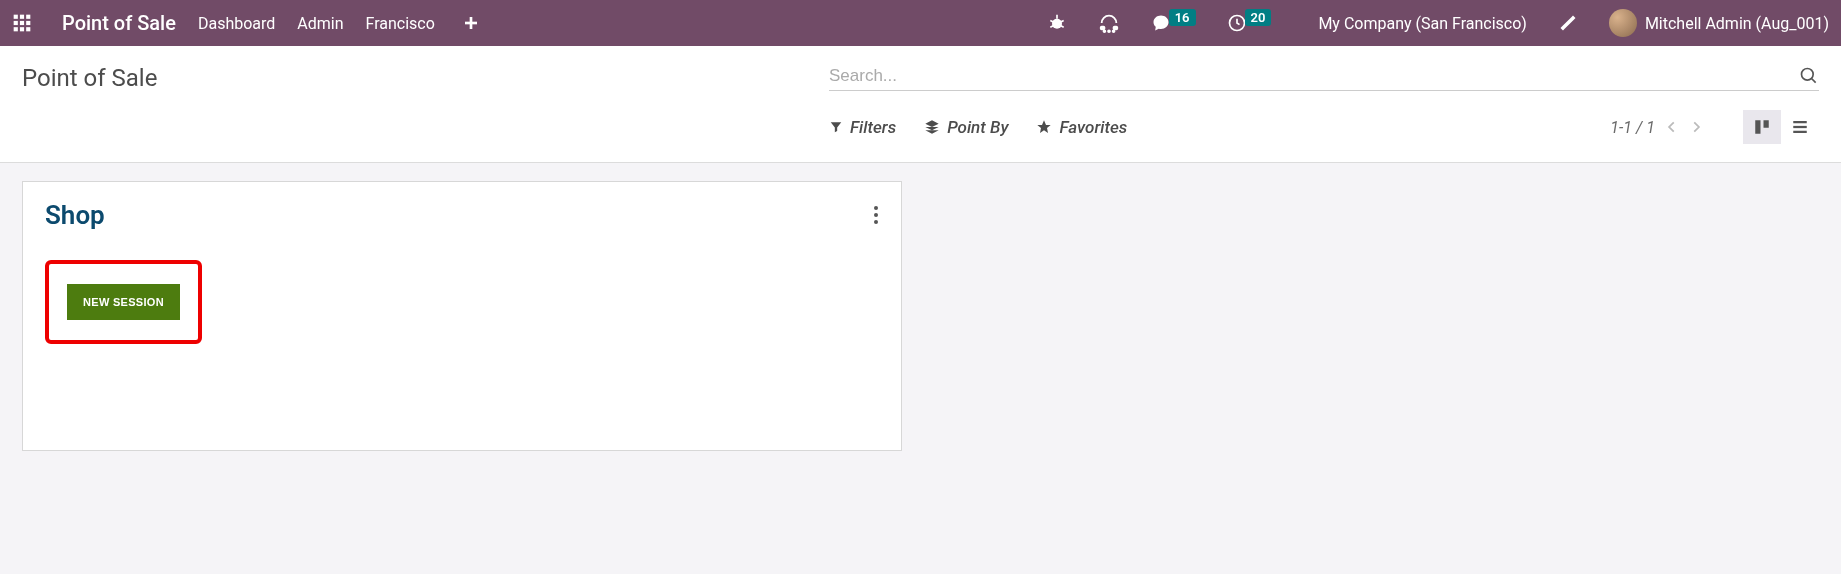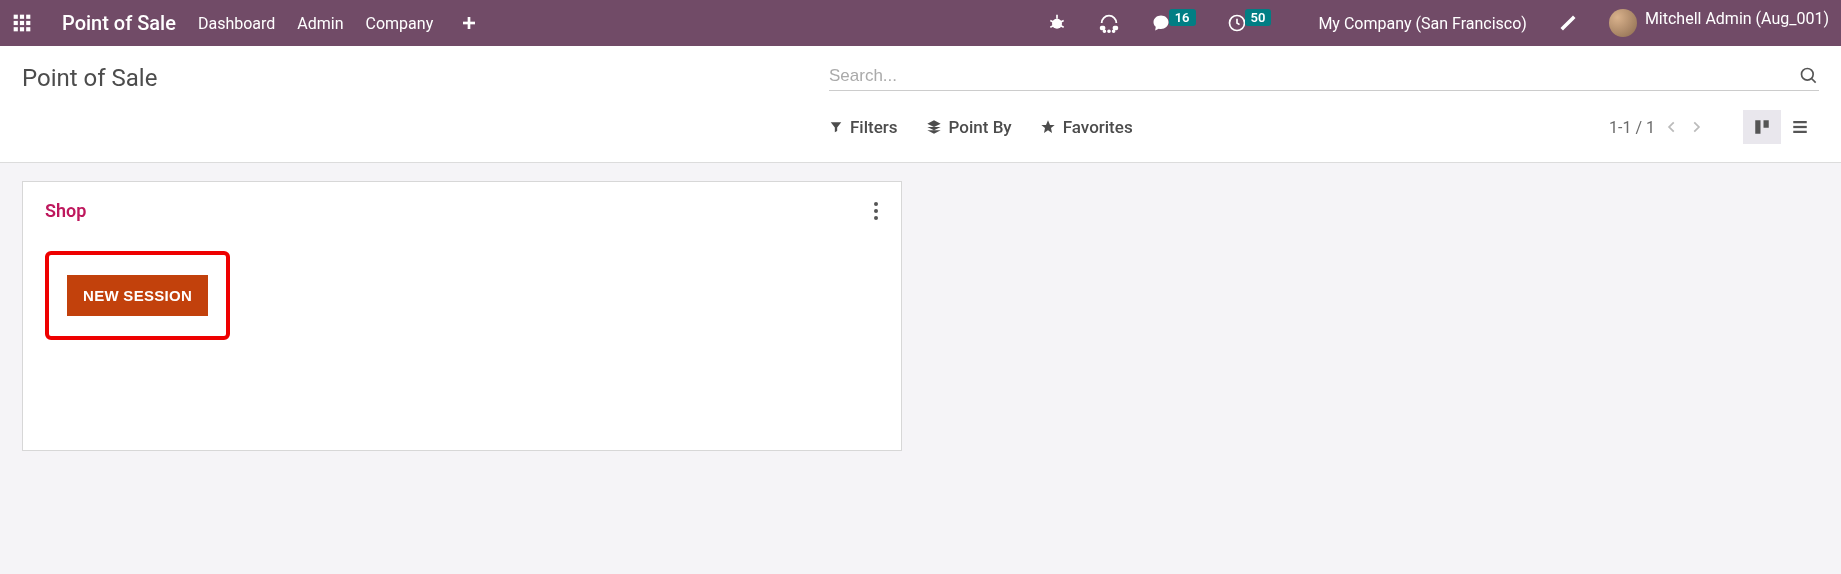--- a/index.html
+++ b/index.html
@@ -40,21 +40,21 @@
     margin-left: -2px;
     position: relative;
     top: -6px;
   }
   .topnav .company { cursor: pointer; font-size: 16px; margin-left: 16px; }
   .topnav .avatar {
     width: 28px; height: 28px; border-radius: 50%;
     background: radial-gradient(circle at 30% 30%, #d9b28c, #8b6a4e);
     display: inline-block;
   }
-  .topnav .user { display: flex; align-items: flex-start; gap: 8px; cursor: pointer; font-size: 16px; }
+  .topnav .user { display: flex; align-items: center; gap: 8px; cursor: pointer; font-size: 16px; }
 
   
   .control1 {
     background: #fff;
     display: flex;
     align-items: center;
     padding: 18px 22px 8px 22px;
   }
   .control1 .page-title { font-size: 24px; color: #4c4c4c; }
   .search-wrap { margin-left: auto; width: 990px; display:flex; align-items:center; border-bottom: 1px solid #ccc; padding-bottom: 4px; justify-content: center; }
@@ -69,20 +69,21 @@
   .search-input::placeholder { color: #aaa; }
   .search-icon { color: #6b6b6b; cursor: pointer; }
 
   
   .control2 {
     background: #fff;
     display: flex;
     align-items: center;
     padding: 10px 22px 18px 22px;
     border-bottom: 1px solid #dcdcdc;
+    font-style: italic;
   }
   .control2 .filterbar {
     margin-left: auto;
     width: 990px;
     display: flex;
     align-items: center;
     gap: 28px;
     color: #4c4c4c;
     font-size: 17px;
   }
@@ -96,36 +97,36 @@
   
   .content { padding: 18px 22px; }
   .card {
     background:#fff;
     border:1px solid #d7d7d7;
     width: 880px;
     min-height: 270px;
     padding: 18px 22px;
   }
   .card-header { display:flex; align-items:center; justify-content:space-between; }
-  .card-title { font-size:18px; font-weight:600; color:#be185d; }
+  .card-title { font-size:26px; font-weight:600; color:#0c4a6e; }
   .dots { cursor:pointer; color:#555; }
 
   .highlight-box {
     border: 4px solid #ee0000;
     border-radius: 6px;
     display: inline-block;
     padding: 20px 18px;
     margin-top: 30px;
   }
   .new-session-btn {
-    background:#c2410c;
+    background:#4d7c0f;
     color:#fff;
     border:none;
     padding: 12px 16px;
-    font-size:15px;
+    font-size:11px;
     font-weight:600;
     letter-spacing: .3px;
     cursor:pointer;
   }
 
   svg { display:block; }
 </style>
 </head>
 <body>
 
@@ -140,21 +141,21 @@
           <rect x="9.5" y="9.5" width="5" height="5"></rect>
           <rect x="17" y="9.5" width="5" height="5"></rect>
           <rect x="2" y="17" width="5" height="5"></rect>
           <rect x="9.5" y="17" width="5" height="5"></rect>
           <rect x="17" y="17" width="5" height="5"></rect>
         </svg>
     </span>
     <span class="app-name">Point of Sale</span>
     <span class="menu-item">Dashboard</span>
     <span class="menu-item">Admin</span>
-    <span class="menu-item">Company</span>
+    <span class="menu-item">Francisco</span>
     <span class="plus">
       <svg width="16" height="16" viewBox="0 0 24 24" fill="#fff">
           <rect x="10" y="3" width="4" height="18"></rect>
           <rect x="3" y="10" width="18" height="4"></rect>
         </svg>
     </span>
   </div>
 
   <div class="nav-right">
     <span class="icon-btn">
@@ -181,21 +182,21 @@
       <svg width="20" height="20" viewBox="0 0 24 24" fill="#fff">
           <path d="M12 3C7 3 3 6.5 3 11c0 2.2 1 4.1 2.7 5.5L5 21l4.3-2.2c.9.2 1.8.3 2.7.3 5 0 9-3.5 9-8s-4-8-9-8z"></path>
         </svg>
       <span class="badge">16</span>
     </span>
     <span class="icon-btn">
       <svg width="20" height="20" viewBox="0 0 24 24" fill="none" stroke="#fff" stroke-width="2">
           <circle cx="12" cy="12" r="9"></circle>
           <path d="M12 7v5l3 2"></path>
         </svg>
-      <span class="badge">50</span>
+      <span class="badge">20</span>
     </span>
     <span class="company">My Company (San Francisco)</span>
     <span class="icon-btn">
       <svg width="20" height="20" viewBox="0 0 24 24" fill="#fff">
           <path d="M21 6l-2 2-3-3 2-2 3 3zM3 18l2-2 3 3-2 2-3-3zM16 5L5 16l3 3L19 8l-3-3z"></path>
         </svg>
     </span>
     <span class="user">
       <span class="avatar"></span>
       <span>Mitchell Admin (Aug_001)</span>

